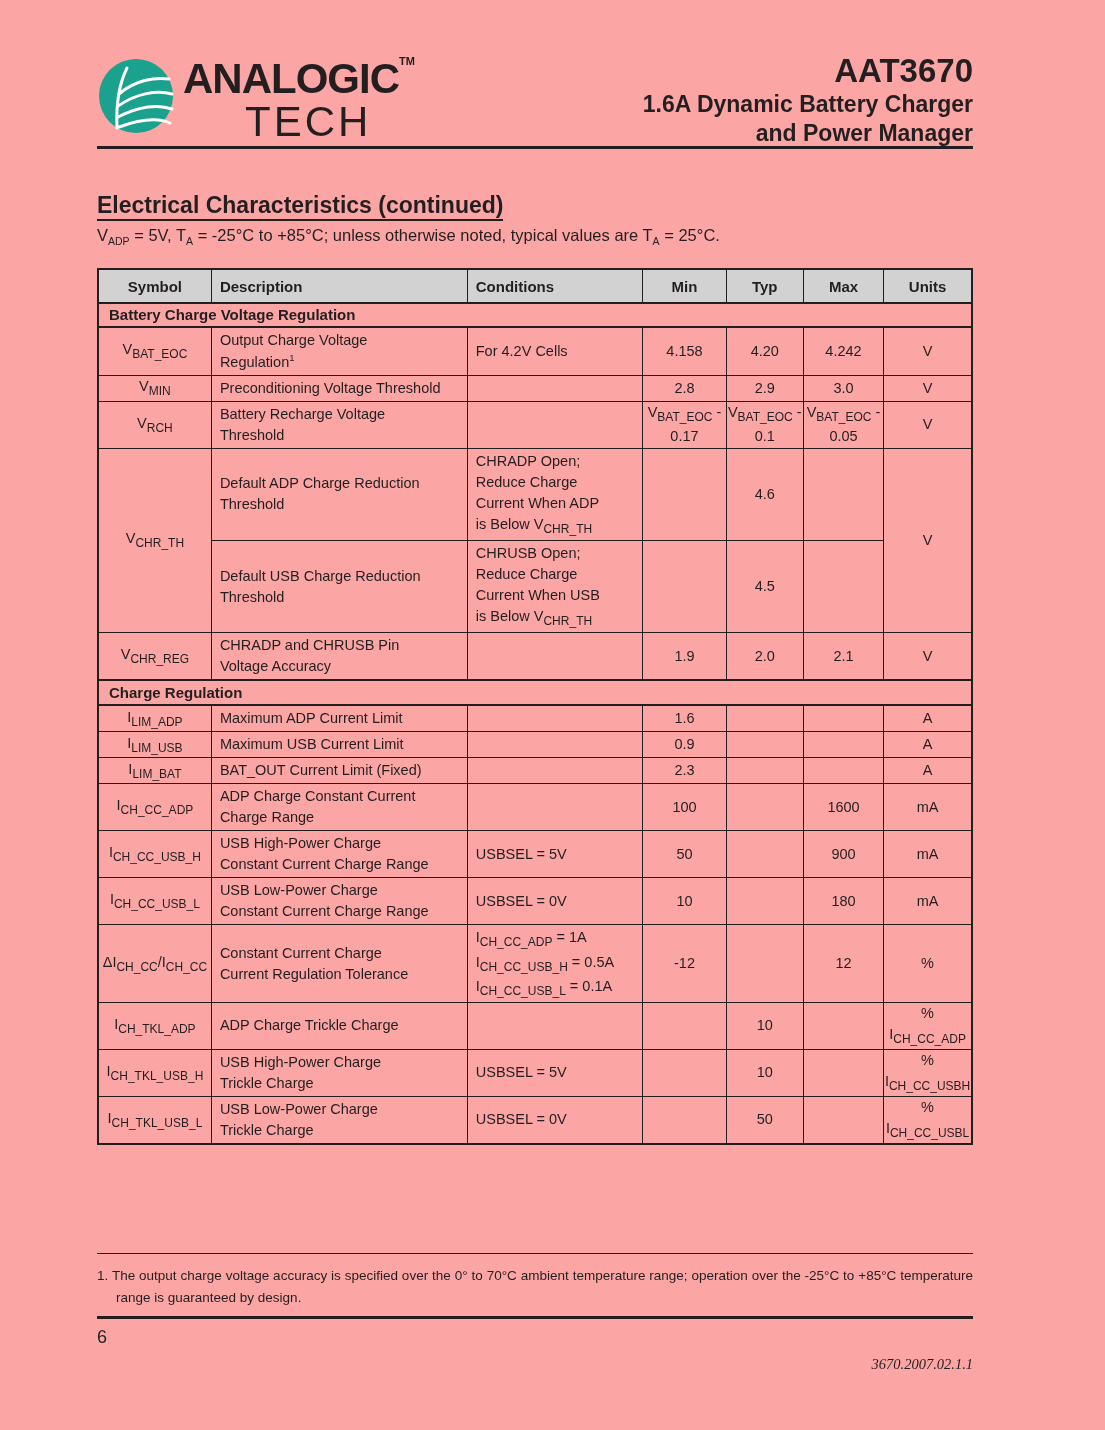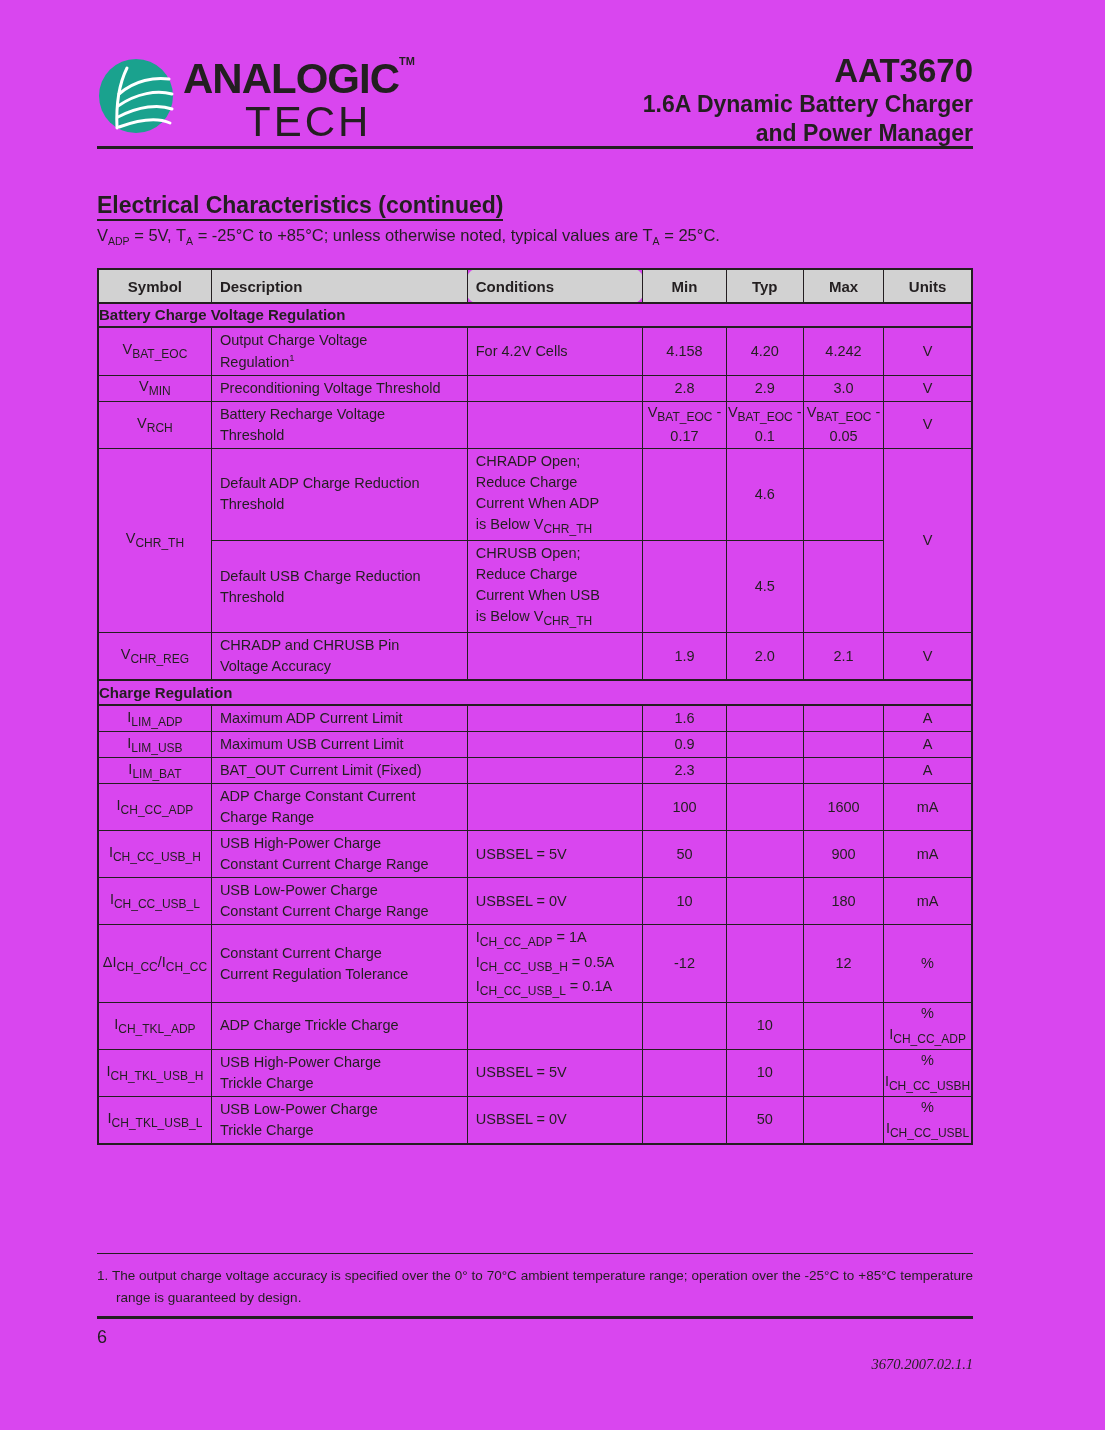--- a/index.html
+++ b/index.html
@@ -1,18 +1,18 @@
 <!DOCTYPE html>
 <html><head>
 <meta charset="utf-8">
 <style>
   * { margin:0; padding:0; box-sizing:border-box; }
   html,body { background:#ffffff; }
   body { font-family:"Liberation Sans", sans-serif; color:#1a1a1a; }
-  .page { position:relative; width:1105px; height:1430px; background:#d946ef; overflow:hidden; }
+  .page { position:relative; width:1105px; height:1430px; background:#fca5a5; overflow:hidden; }
 
   
   .brand { position:absolute; left:97px; top:56px; display:flex; align-items:flex-start; }
   .brand-logo { width:78px; height:80px; }
   .brand-text { margin-left:8px; line-height:1; }
   .brand-line1 { font-size:42px; font-weight:700; letter-spacing:-1px; color:#231f20; }
   .brand-tm { font-size:11px; font-weight:700; vertical-align:28px; letter-spacing:0; }
   .brand-line2 { font-size:42px; font-weight:400; letter-spacing:3px; color:#231f20; margin-left:62px; margin-top:1px; }
 
   .title-block { position:absolute; right:132px; top:52px; text-align:right; color:#231f20; }
@@ -29,21 +29,21 @@
 
   
   .tbl-wrap { position:absolute; left:97px; top:268px; width:878px; }
   table { border-collapse:collapse; table-layout:fixed; width:876px; font-size:14.5px; color:#231f20; }
   th, td { border:1px solid #231f20; overflow:hidden; }
   table { border:2px solid #231f20; }
   thead th { background:#d2d2d2; font-weight:700; font-size:15px; border-bottom:2px solid #231f20; padding:4px 6px; }
   .c-c { text-align:center; }
   .c-l { text-align:left; padding-left:8px; padding-right:4px; }
   td.c-l { padding-top:2px; padding-bottom:2px; }
-  tr.section-row td { font-weight:700; text-align:left; padding-left:0; font-size:15px;
+  tr.section-row td { font-weight:700; text-align:left; padding-left:10px; font-size:15px;
                       border-top:2px solid #231f20; border-bottom:2px solid #231f20; }
   sub { font-size:12px; letter-spacing:0; }
   sup { font-size:9.5px; }
   td { line-height:1.45; }
 
   
   .footnote-rule { position:absolute; left:97px; top:1253px; width:876px; height:1px; background:#231f20; }
   .footnote { position:absolute; left:97px; top:1265px; width:876px; font-size:13.5px; line-height:1.6;
               text-align:justify; color:#231f20; padding-left:19px; text-indent:-19px; }
   .footer-rule { position:absolute; left:97px; top:1316px; width:876px; height:3px; background:#231f20; }
@@ -92,21 +92,21 @@
           <col style="width: 175px;">
           <col style="width: 83px;">
           <col style="width: 77px;">
           <col style="width: 80px;">
           <col style="width: 88px;">
         </colgroup>
         <thead>
           <tr style="height: 34px;">
             <th class="c-c" style="background: rgb(210, 210, 210);">Symbol</th>
             <th class="c-l" style="background: rgb(210, 210, 210);">Description</th>
-            <th class="c-l" style="background: rgb(210, 210, 210); border-radius: 10px;">Conditions</th>
+            <th class="c-l" style="background: rgb(210, 210, 210);">Conditions</th>
             <th class="c-c" style="background: rgb(210, 210, 210);">Min</th>
             <th class="c-c" style="background: rgb(210, 210, 210);">Typ</th>
             <th class="c-c" style="background: rgb(210, 210, 210);">Max</th>
             <th class="c-c" style="background: rgb(210, 210, 210);">Units</th>
           </tr>
         </thead>
         <tbody>
           <tr class="section-row" style="height: 22px;">
             <td colspan="7">Battery Charge Voltage Regulation</td>
           </tr>

